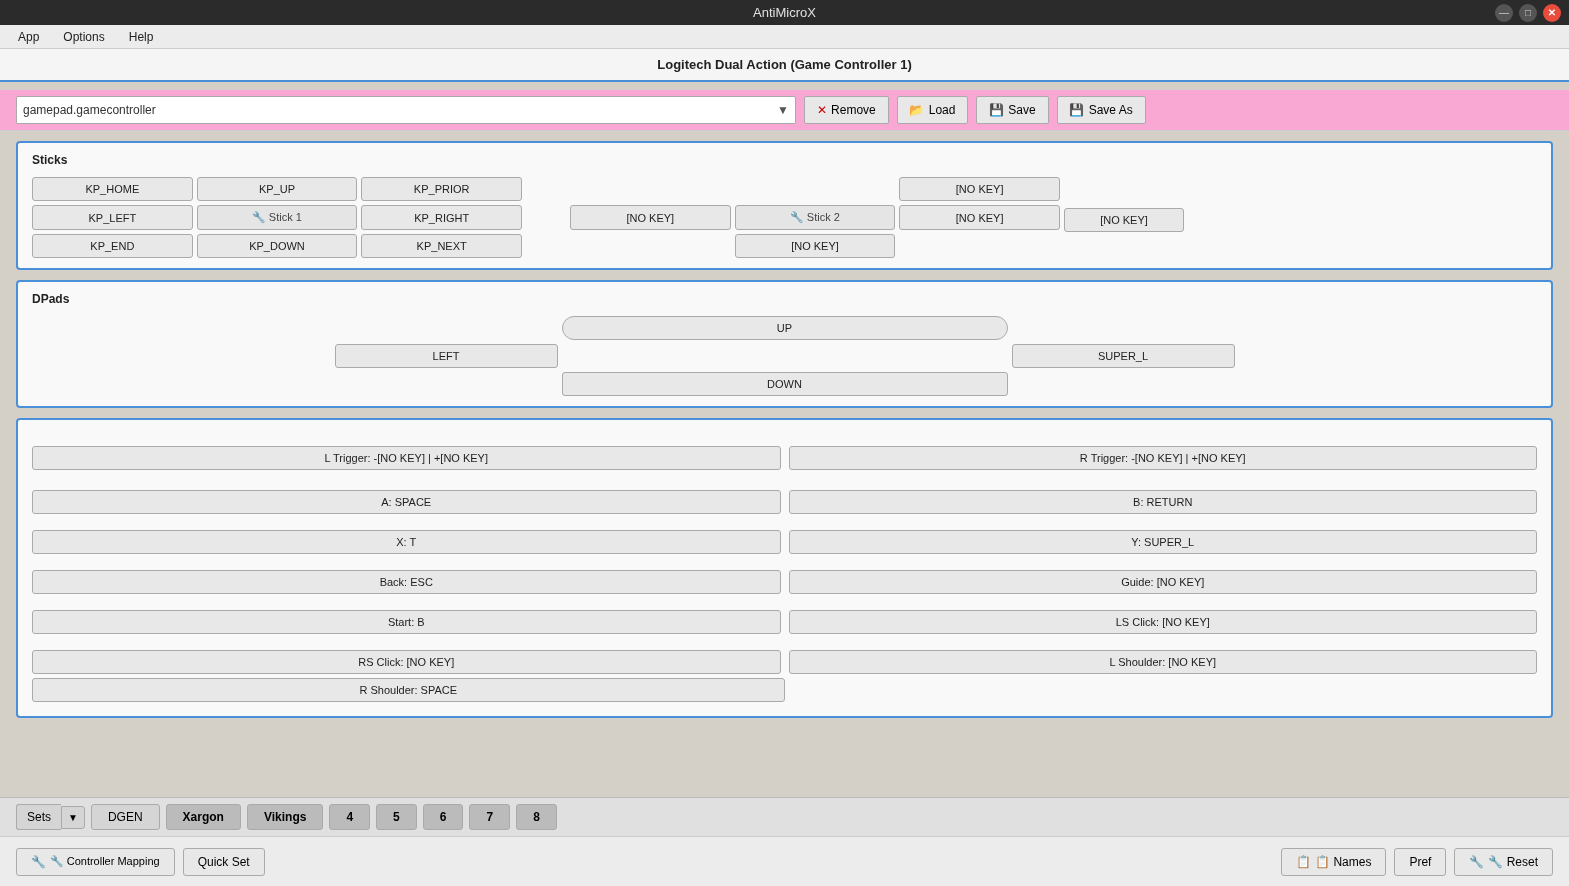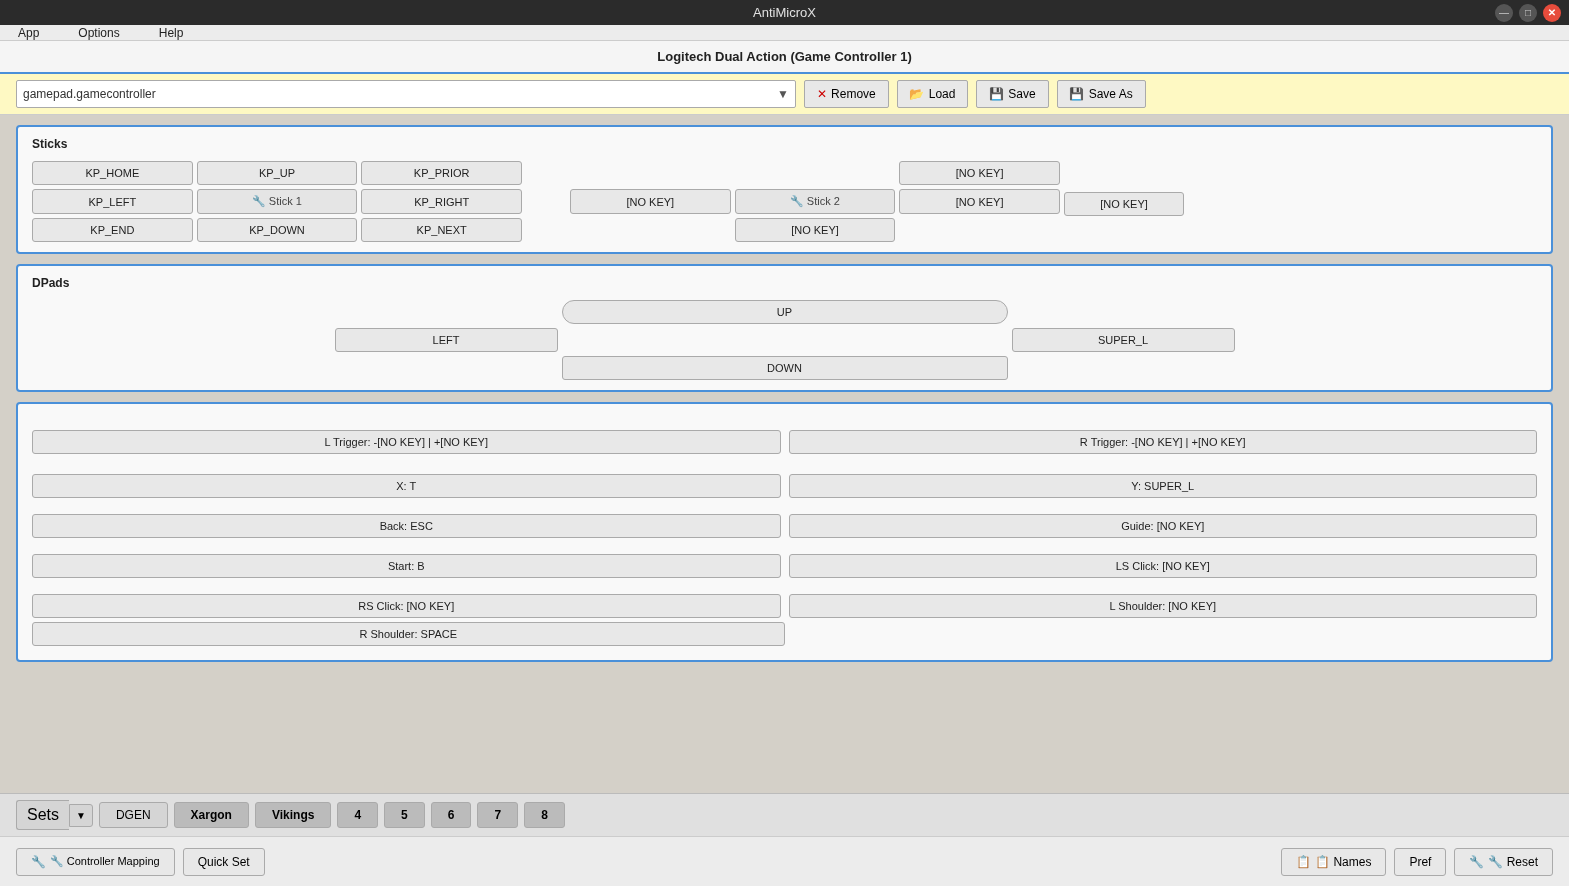--- a/index.html
+++ b/index.html
@@ -38,52 +38,53 @@
       cursor: pointer;
       font-size: 10px;
       display: flex; align-items: center; justify-content: center;
     }
     .btn-minimize { background: #555; color: #ccc; }
     .btn-maximize { background: #555; color: #ccc; }
     .btn-close { background: #e74c3c; color: #fff; font-weight: bold; }
     
     #menubar {
       background: #ececec;
-      height: 16px;
+      height: 24px;
       display: flex;
       align-items: center;
       padding: 0 8px;
       border-bottom: 1px solid #ccc;
-      gap: 19px;
+      gap: 4px;
     }
     .menu-item {
       padding: 3px 10px;
       cursor: pointer;
       font-size: 12px;
       color: #222;
       border-radius: 2px;
     }
     
     #controller-header {
       background: #f5f5f5;
       border-bottom: 2px solid #4a90d9;
       padding: 8px 16px;
       font-weight: bold;
       font-size: 13px;
       text-align: center;
       color: #222;
     }
     
     #profile-bar {
-      background: #fef9c3;
+      background: #f9a8d4;
       padding: 6px 16px;
       display: flex;
       align-items: center;
       gap: 8px;
       border-bottom: 1px solid #ccc;
+      margin-top: 8px;
     }
     #profile-select-wrapper {
       display: flex;
       align-items: center;
       flex: 1;
       max-width: 780px;
       background: #fff;
       border: 1px solid #aaa;
       border-radius: 2px;
       height: 28px;
@@ -193,21 +194,21 @@
       align-items: center;
       gap: 0;
     }
     .sets-btn {
       padding: 5px 10px;
       border: 1px solid #aaa;
       border-right: none;
       border-radius: 3px 0 0 3px;
       background: #d5d5d5;
       cursor: pointer;
-      font-size: 16px;
+      font-size: 12px;
     }
     .sets-arrow {
       padding: 5px 6px;
       border: 1px solid #aaa;
       border-radius: 0 3px 3px 0;
       background: #d5d5d5;
       cursor: pointer;
       font-size: 10px;
     }
     
@@ -363,20 +364,24 @@
     </div>
   </div>
 
   <div class="section-box" style="border:2px solid #4a90d9;">
 
     <div class="half-row">
       <button class="ctrl-btn full-row-btn">L Trigger: -[NO KEY] | +[NO KEY]</button>
       <button class="ctrl-btn full-row-btn">R Trigger: -[NO KEY] | +[NO KEY]</button>
     </div>
 
+    <div class="half-row">
+      <button class="ctrl-btn">A: SPACE</button>
+      <button class="ctrl-btn">B: RETURN</button>
+    </div>
 
     <div class="half-row">
       <button class="ctrl-btn">X: T</button>
       <button class="ctrl-btn">Y: SUPER_L</button>
     </div>
 
     <div class="half-row">
       <button class="ctrl-btn">Back: ESC</button>
       <button class="ctrl-btn">Guide: [NO KEY]</button>
     </div>

